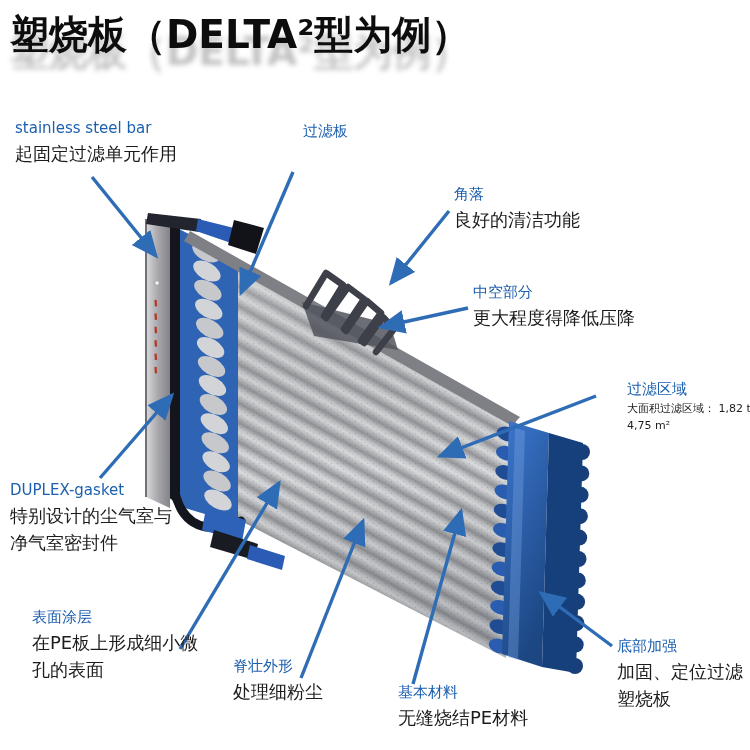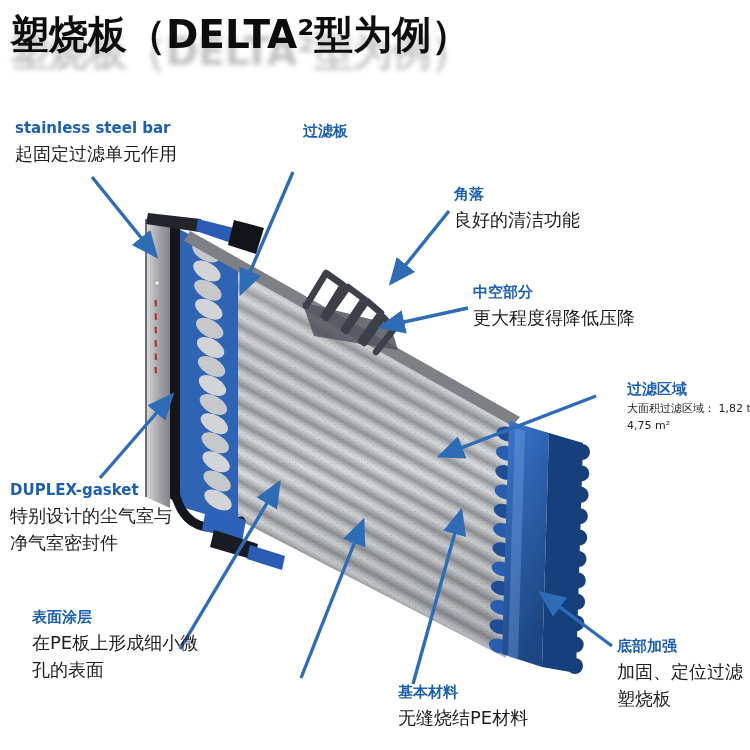--- a/index.html
+++ b/index.html
@@ -9,21 +9,21 @@
     font-family:"DejaVu Sans","Liberation Sans",sans-serif;
   }
   .stage{position:absolute;inset:0;width:624px;height:750px;}
   .page-title{
     position:absolute;left:10px;top:8px;
     font-size:39px;font-weight:800;color:#0d0d0d;letter-spacing:0px;
     text-shadow:0 17px 5px rgba(95,95,95,.38);
     white-space:nowrap;
   }
   .lbl{position:absolute;}
-  .lbl .h{color:#1c5fae;font-weight:bold;font-size:15px;line-height:1.2;}
+  .lbl .h{color:#1c5fae;font-weight:normal;font-size:15px;line-height:1.2;}
   .lbl .d{color:#1c1c1c;font-size:18px;line-height:1.5;margin-top:3px;}
   #lbl-ssb        {left:15px;  top:119px; width:215px;}
   #lbl-filterplate{left:303px; top:122px; width:205px;}
   #lbl-corner     {left:454px; top:185px; width:205px;}
   #lbl-hollow     {left:473px; top:283px; width:235px;}
   #lbl-area       {left:627px; top:380px; width:155px;}
   #lbl-area .d    {font-size:11px;}
   #lbl-duplex     {left:10px;  top:481px; width:163px;}
   #lbl-surface    {left:32px;  top:608px; width:179px;}
   #lbl-ridge      {left:233px; top:657px; width:170px;}
@@ -205,20 +205,24 @@
     <div class="d">大面积过滤区域： 1,82 to 4,75 m²</div>
   </div>
   <div class="lbl" id="lbl-duplex">
     <div class="h">DUPLEX-gasket</div>
     <div class="d">特别设计的尘气室与净气室密封件</div>
   </div>
   <div class="lbl" id="lbl-surface">
     <div class="h">表面涂层</div>
     <div class="d">在PE板上形成细小微孔的表面</div>
   </div>
+  <div class="lbl" id="lbl-ridge">
+    <div class="h">脊壮外形</div>
+    <div class="d">处理细粉尘</div>
+  </div>
   <div class="lbl" id="lbl-base">
     <div class="h">基本材料</div>
     <div class="d">无缝烧结PE材料</div>
   </div>
   <div class="lbl" id="lbl-bottom">
     <div class="h">底部加强</div>
     <div class="d">加固、定位过滤塑烧板</div>
   </div>
 
 </div>

